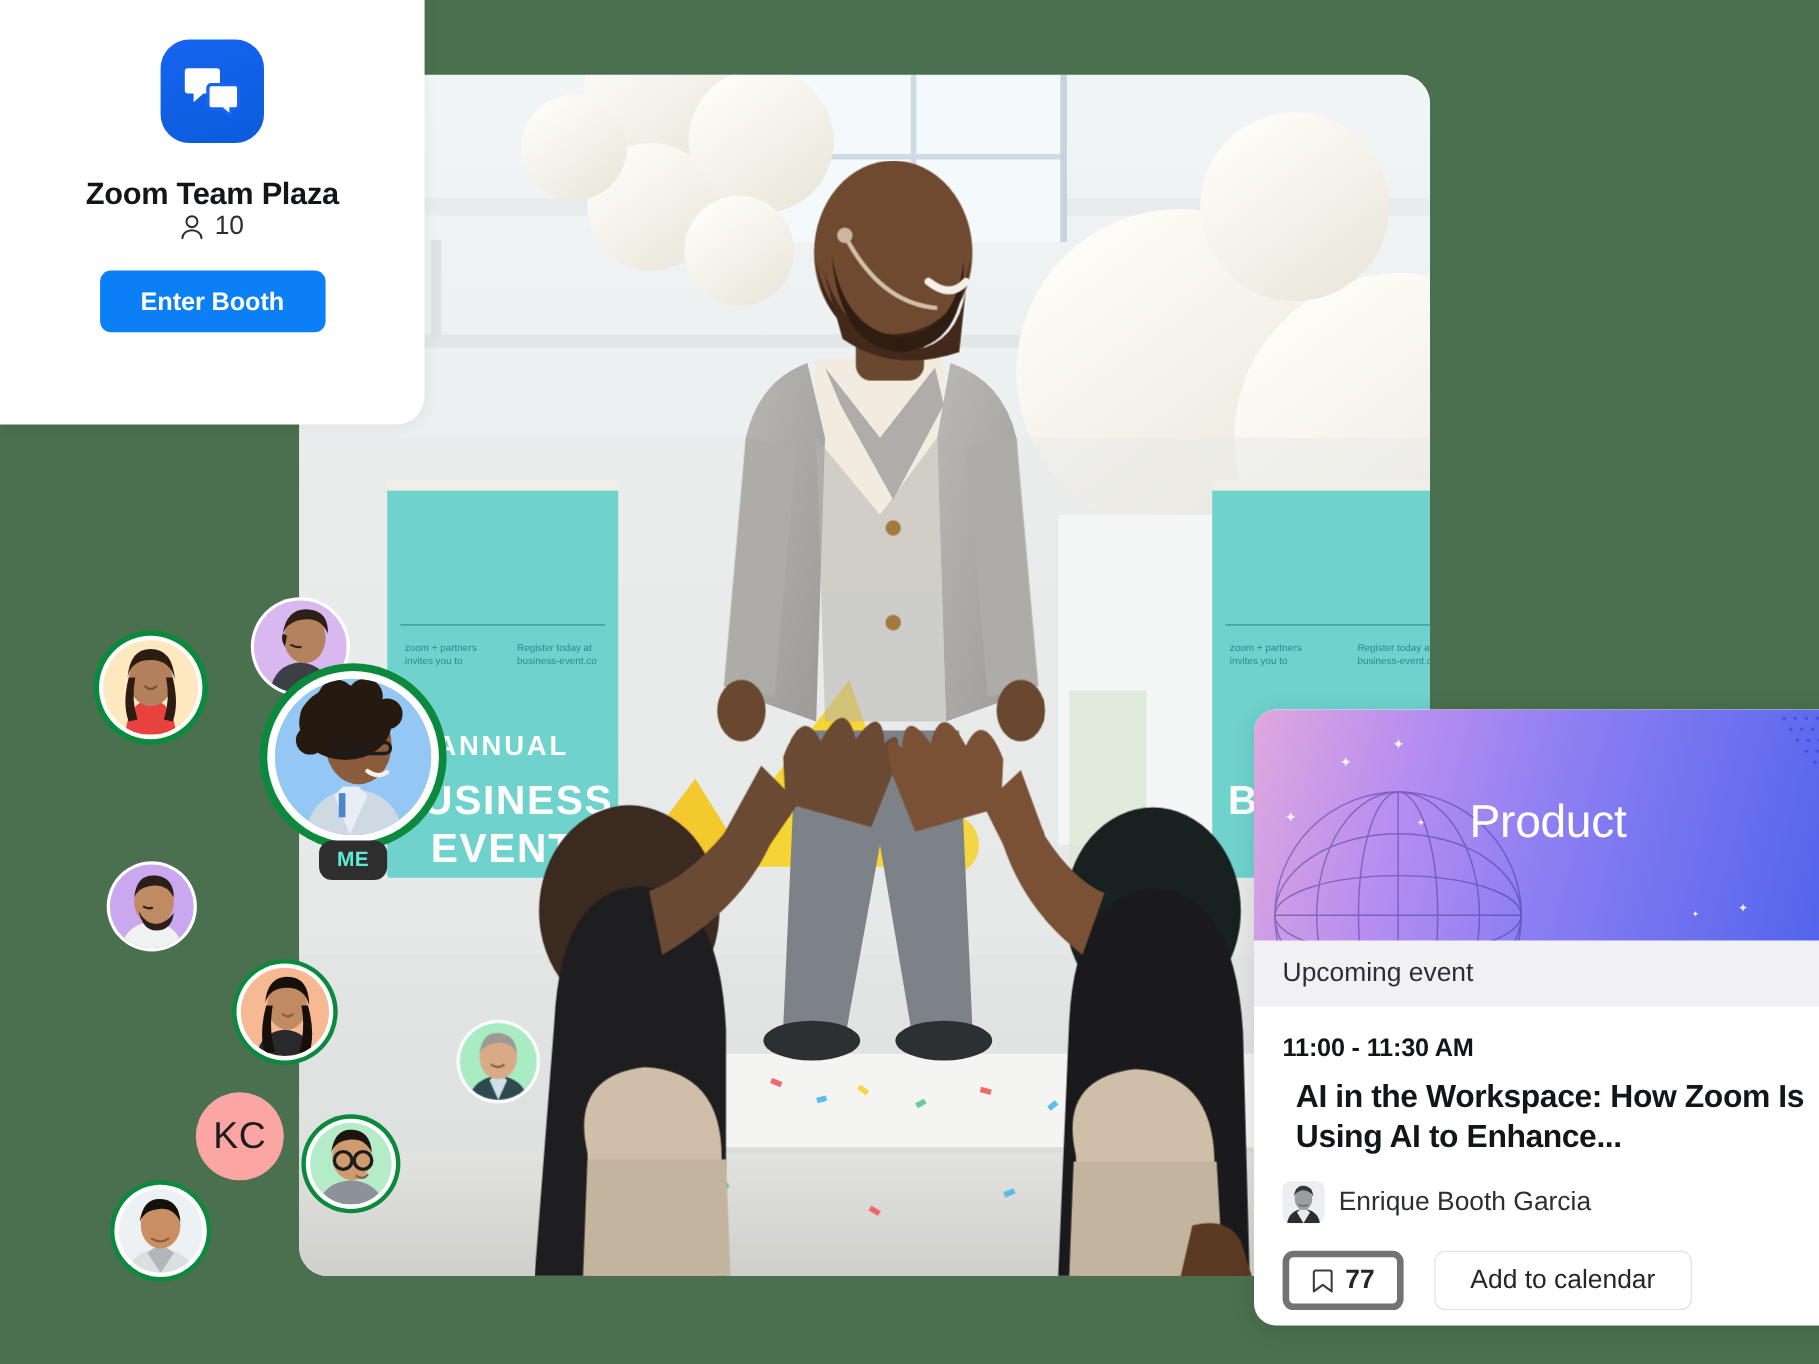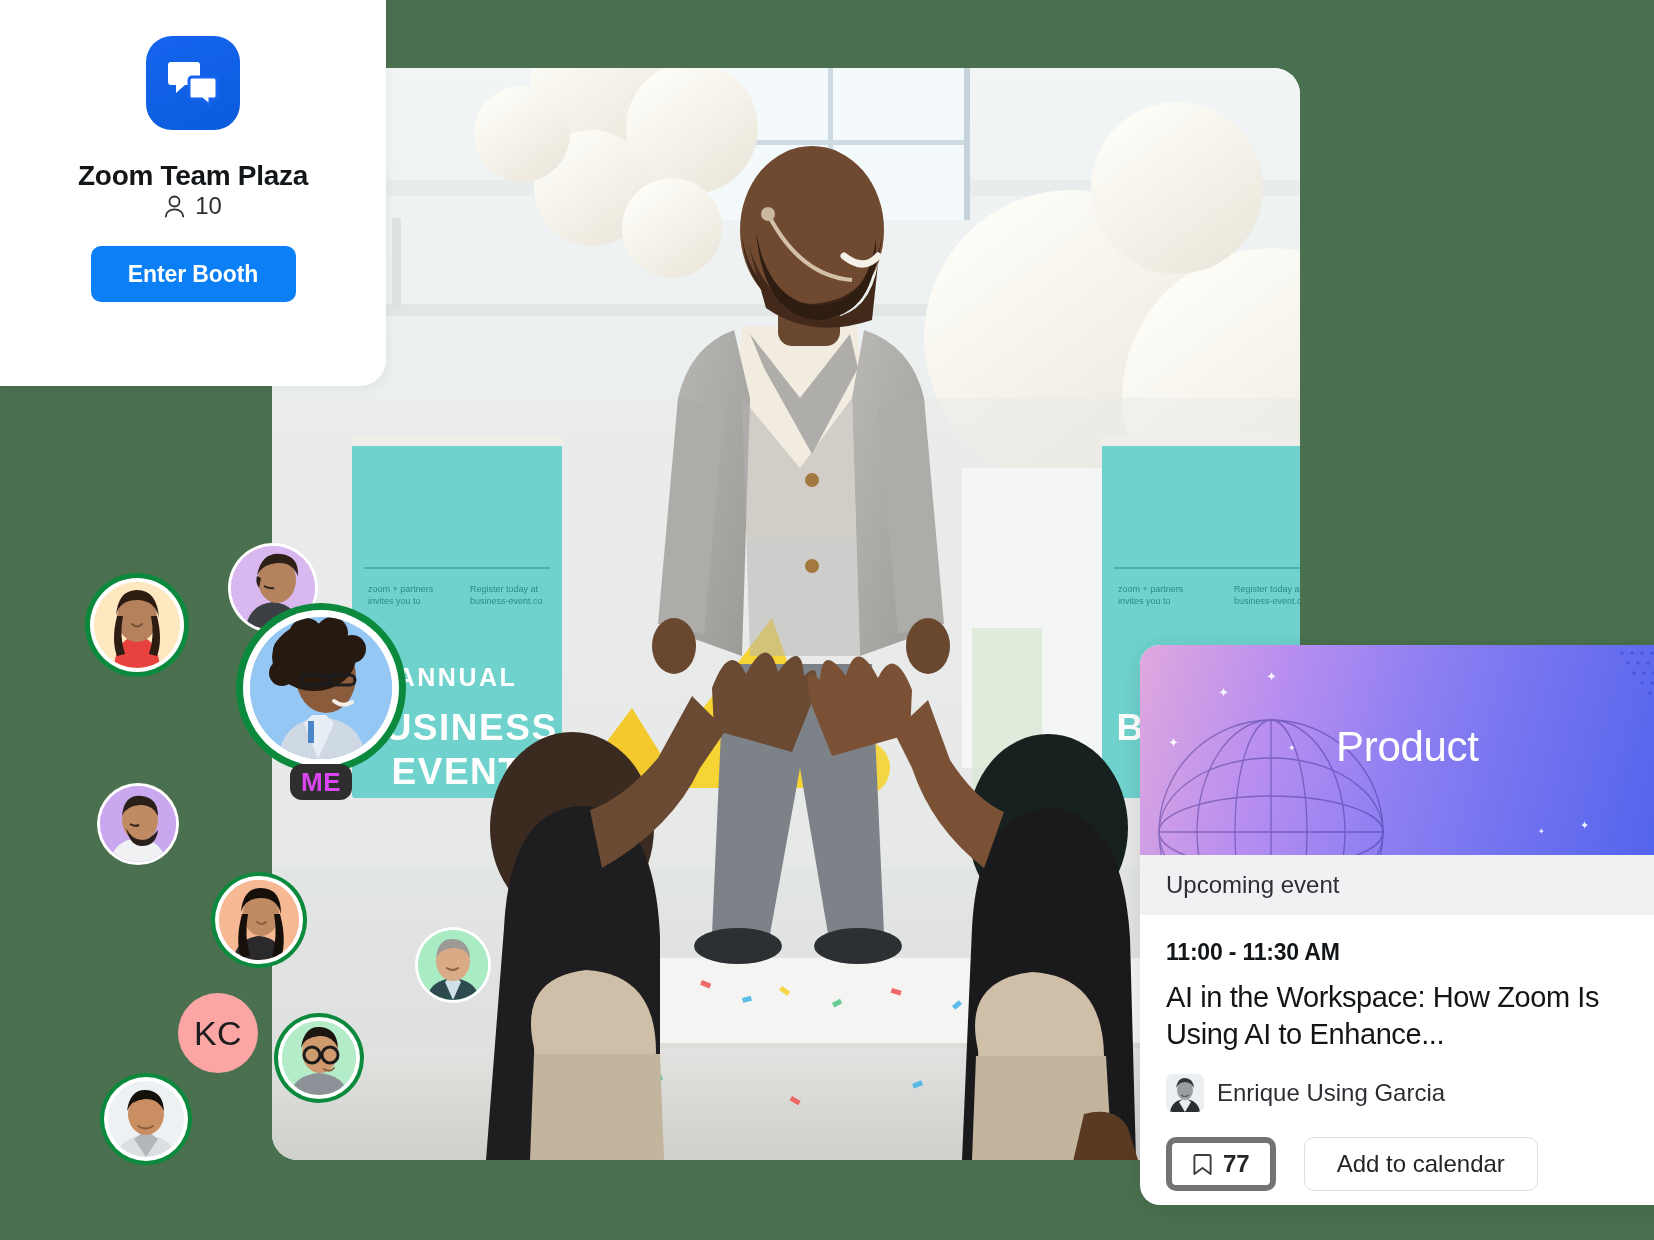--- a/index.html
+++ b/index.html
@@ -89,23 +89,23 @@
     border-radius: 50%;
     background: #fca5a5;
     color: #1c1c1c;
     display: flex; align-items: center; justify-content: center;
     font-size: 34px; font-weight: 400;
     letter-spacing: 0.5px;
   }
   .me-badge {
     position: absolute;
     background: #2e2e2e;
-    color: #d946ef;
+    color: #5eead4;
     border-radius: 12px;
-    font-size: 26px;
+    font-size: 19px;
     font-weight: 700;
     display:flex; align-items:center; justify-content:center;
     letter-spacing: 0.4px;
   }
 
   
   .event-card {
     position: absolute;
     left: 1140px; top: 645px;
     width: 530px; height: 560px;
@@ -141,23 +141,24 @@
     color: #2b2f33;
     font-weight: 400;
   }
   .event-body { padding: 24px 26px 0 26px; }
   .event-time {
     font-size: 23px; font-weight: 700; color: #131619;
     letter-spacing: -0.2px;
   }
   .event-title {
     margin-top: 13px;
-    font-size: 29px; font-weight: 400;
+    font-size: 29px; font-weight: 700;
     color: #131619; line-height: 1.26;
     letter-spacing: -0.4px;
+    margin-left: 12px;
   }
   .event-speaker {
     margin-top: 22px;
     display: flex; align-items: center; gap: 13px;
   }
   .speaker-av {
     width: 38px; height: 38px; border-radius: 7px;
     overflow: hidden; background: #dfe2e5; flex: none;
   }
   .speaker-av svg { display:block; width:100%; height:100%; }
@@ -544,21 +545,21 @@
         <div class="speaker-av">
           <svg viewBox="0 0 38 38">
             <rect width="38" height="38" fill="#eceff1"></rect>
             <path d="M4 38 q2 -12 15 -13 q13 1 15 13 z" fill="#2a2d31"></path>
             <path d="M13 28 l6 10 l6 -10 l-4 -3 h-4 z" fill="#e8ebed"></path>
             <ellipse cx="19" cy="16" rx="8" ry="10" fill="#9a9da1"></ellipse>
             <path d="M10 14 q2 -11 9 -10 q8 0 9 10 q-3 -6 -9 -6 q-6 0 -9 6 z" fill="#33363a"></path>
             <path d="M15 21 q4 3 8 0" stroke="#55585c" stroke-width="1.2" fill="none"></path>
           </svg>
         </div>
-        <div class="speaker-name">Enrique Using Garcia</div>
+        <div class="speaker-name">Enrique Booth Garcia</div>
       </div>
 
       <div class="event-actions">
         <button class="bookmark-btn">
           <svg viewBox="0 0 21 23">
             <path d="M4 2 h13 a1.6 1.6 0 0 1 1.6 1.6 v17.4 l-8.1 -6 l-8.1 6 v-17.4 A1.6 1.6 0 0 1 4 2 z" fill="none" stroke="#3a3d41" stroke-width="1.9" stroke-linejoin="round"></path>
           </svg>
           <span>77</span>
         </button>
         <button class="calendar-btn">Add to calendar</button>

